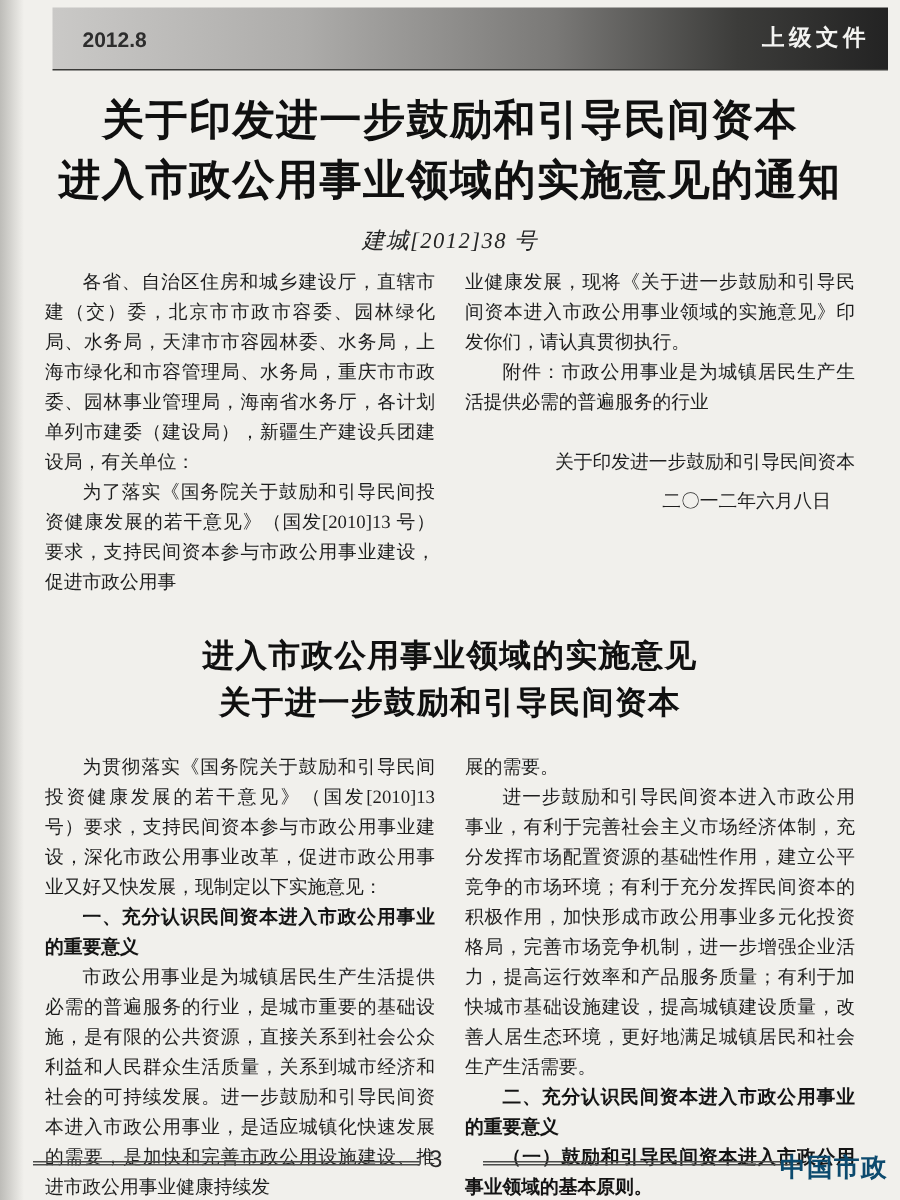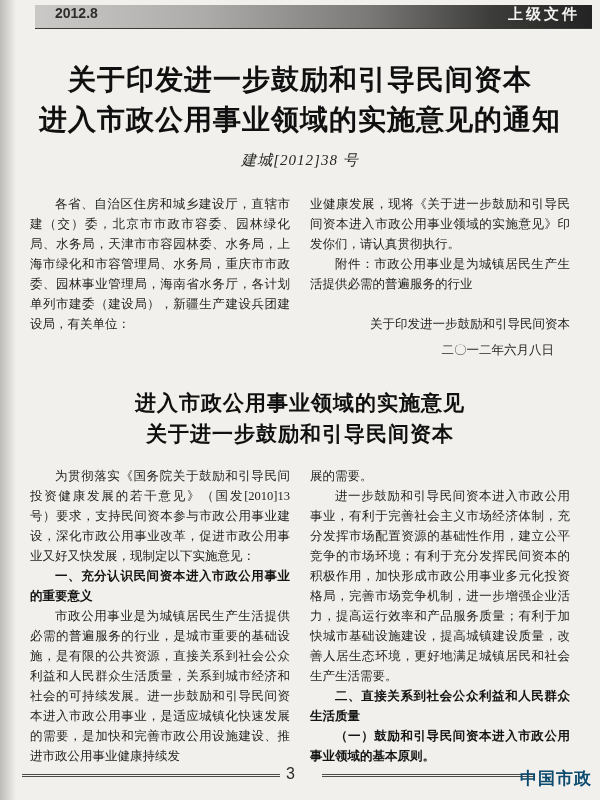--- a/index.html
+++ b/index.html
@@ -7,42 +7,42 @@
     position:relative; width:600px; height:800px; margin:0 auto;
     background:#f1f0ec; overflow:hidden;
     font-family:"Liberation Serif", serif; color:#1c1c1c;
   }
   .edge-left {
     position:absolute; top:0; left:0; width:16px; height:100%;
     background:linear-gradient(to right, #bdbcb8, rgba(241,240,236,0));
     pointer-events:none;
   }
   .masthead {
-    position:absolute; top:5px; left:35px; right:8px; height:24px;
+    position:absolute; top:5px; left:35px; right:8px; height:42px;
     background:linear-gradient(90deg,#cac9c7 0%, #adacaa 30%, #7a7977 60%, #3c3c3a 82%, #232323 100%);
     border-bottom:1px solid #3a3a38;
-    display:flex; justify-content:space-between;
+    display:flex; align-items:center; justify-content:space-between;
     padding:0 12px 0 20px; box-sizing:border-box;
   }
   .issue { font-family:"Liberation Sans", sans-serif; font-size:14px; font-weight:bold; color:#2d2d2d; }
   .tag { font-family:"Liberation Sans", sans-serif; font-size:15px; font-weight:bold; color:#f4f4f2; letter-spacing:3px; }
 
   .notice-title {
     margin:60px 20px 0; text-align:center;
     font-family:"Liberation Sans", sans-serif; font-weight:bold;
     font-size:28px; line-height:40px; color:#101010; letter-spacing:1px;
   }
   .notice-title span, .opinion-title span { display:block; }
   .doc-number {
     margin-top:11px; text-align:center;
     font-size:15px; font-style:italic; color:#242424; letter-spacing:1px;
   }
 
   .cols { display:flex; gap:20px; padding:0 30px; box-sizing:border-box; }
-  .cols-notice { margin-top:24px;justify-content:flex-end; }
+  .cols-notice { margin-top:8px;justify-content:flex-end; }
   .cols-opinion { margin-top:17px; }
   .col { width:260px; font-size:12.5px; line-height:20px; text-align:justify; color:#1e1e1e; }
   .col p { margin:0; text-indent:2em; }
   .col p.no-indent { text-indent:0; }
   .bold-head { font-family:"Liberation Sans", sans-serif; font-weight:bold; color:#141414; }
   .lead-bold { font-family:"Liberation Sans", sans-serif; font-weight:bold; color:#141414; }
 
   .sig { margin-top:17px; text-align:right; line-height:26px; }
   .sig .sig-date { padding-right:16px; }
 
@@ -80,20 +80,21 @@
   <div class="notice-title">
     <span>关于印发进一步鼓励和引导民间资本</span>
     <span>进入市政公用事业领域的实施意见的通知</span>
   </div>
 
   <div class="doc-number">建城[2012]38 号</div>
 
   <div class="cols cols-notice">
     <div class="col">
       <p>各省、自治区住房和城乡建设厅，直辖市建（交）委，北京市市政市容委、园林绿化局、水务局，天津市市容园林委、水务局，上海市绿化和市容管理局、水务局，重庆市市政委、园林事业管理局，海南省水务厅，各计划单列市建委（建设局），新疆生产建设兵团建设局，有关单位：</p>
+      <p>为了落实《国务院关于鼓励和引导民间投资健康发展的若干意见》（国发[2010]13 号）要求，支持民间资本参与市政公用事业建设，促进市政公用事</p>
     </div>
     <div class="col">
       <p class="no-indent">业健康发展，现将《关于进一步鼓励和引导民间资本进入市政公用事业领域的实施意见》印发你们，请认真贯彻执行。</p>
       <p>附件：市政公用事业是为城镇居民生产生活提供必需的普遍服务的行业</p>
       <div class="sig">
         <div>关于印发进一步鼓励和引导民间资本</div>
         <div class="sig-date">二〇一二年六月八日</div>
       </div>
     </div>
   </div>
@@ -105,21 +106,21 @@
 
   <div class="cols cols-opinion">
     <div class="col">
       <p>为贯彻落实《国务院关于鼓励和引导民间投资健康发展的若干意见》（国发[2010]13 号）要求，支持民间资本参与市政公用事业建设，深化市政公用事业改革，促进市政公用事业又好又快发展，现制定以下实施意见：</p>
       <p class="bold-head">一、充分认识民间资本进入市政公用事业的重要意义</p>
       <p>市政公用事业是为城镇居民生产生活提供必需的普遍服务的行业，是城市重要的基础设施，是有限的公共资源，直接关系到社会公众利益和人民群众生活质量，关系到城市经济和社会的可持续发展。进一步鼓励和引导民间资本进入市政公用事业，是适应城镇化快速发展的需要，是加快和完善市政公用设施建设、推进市政公用事业健康持续发</p>
     </div>
     <div class="col">
       <p class="no-indent">展的需要。</p>
       <p>进一步鼓励和引导民间资本进入市政公用事业，有利于完善社会主义市场经济体制，充分发挥市场配置资源的基础性作用，建立公平竞争的市场环境；有利于充分发挥民间资本的积极作用，加快形成市政公用事业多元化投资格局，完善市场竞争机制，进一步增强企业活力，提高运行效率和产品服务质量；有利于加快城市基础设施建设，提高城镇建设质量，改善人居生态环境，更好地满足城镇居民和社会生产生活需要。</p>
-      <p class="bold-head">二、直接关系到社会公众利益和人民群众生活质量</p>
+      <p class="bold-head">二、充分认识民间资本进入市政公用事业的重要意义</p>
       <p><span class="lead-bold">（一）鼓励和引导民间资本进入市政公用事业领域的基本原则。</span></p>
     </div>
   </div>
 
   <div class="footer">
     <span class="rule rule-left"></span>
     <span class="page-num">3</span>
     <span class="rule rule-right"></span>
     <span class="journal">中国市政</span>
   </div>

